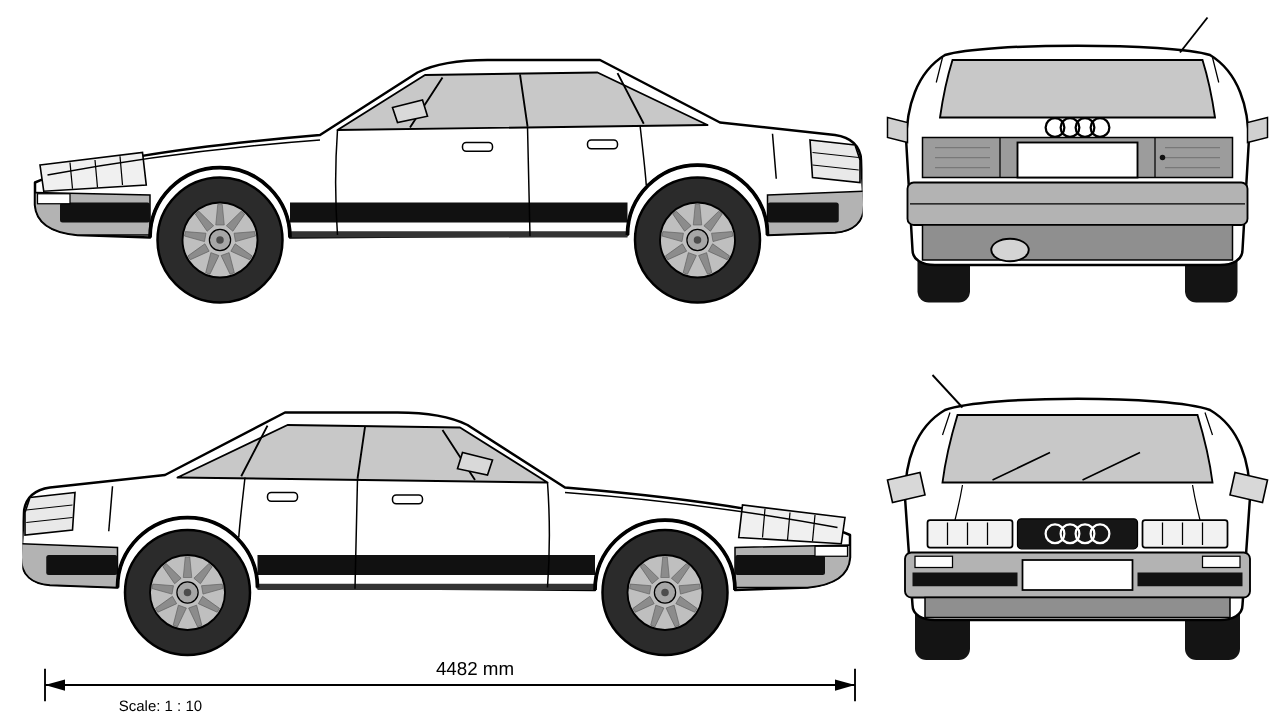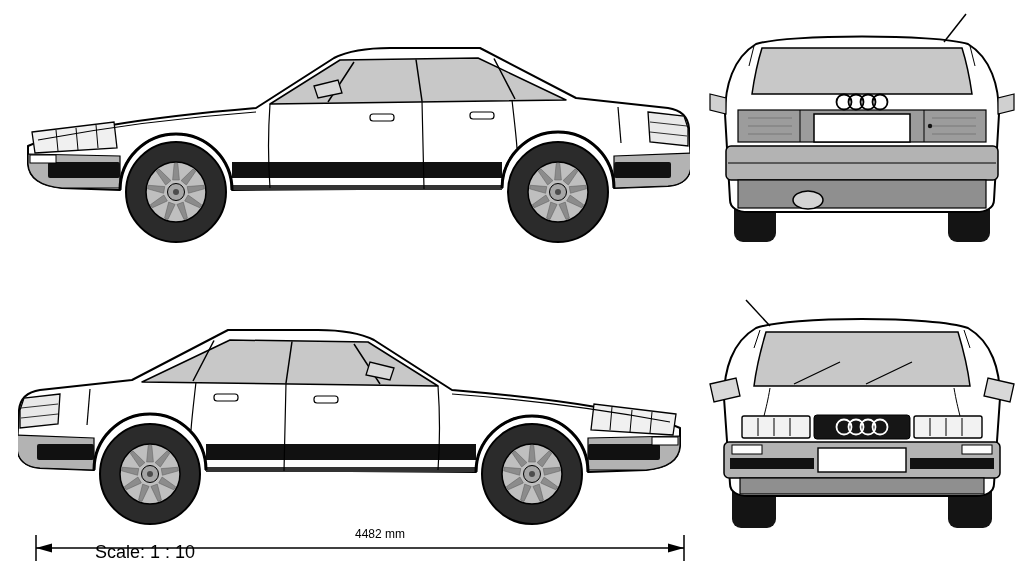--- a/index.html
+++ b/index.html
@@ -7,22 +7,22 @@
   .canvas{position:relative;width:1024px;height:571px;background:#ffffff;overflow:hidden;}
   .view{position:absolute;}
   .view svg{display:block;}
   .side-top{left:18px;top:6px;width:672px;height:248px;}
   .rear{left:708px;top:4px;width:308px;height:250px;}
   .side-bottom{left:18px;top:288px;width:672px;height:248px;}
   .front{left:708px;top:290px;width:308px;height:250px;}
   .dim{position:absolute;left:20px;top:529px;width:680px;height:42px;}
   .dim svg{display:block;}
   .dim-label{position:absolute;left:260px;top:-2px;width:200px;text-align:center;
-             font-size:12px;color:#000;background:#fff;padding:0 4px;box-sizing:border-box;}
-  .scale-label{position:absolute;left:75px;top:13px;font-size:18px;color:#000;}
+             font-size:15px;color:#000;background:#fff;padding:0 4px;box-sizing:border-box;}
+  .scale-label{position:absolute;left:75px;top:29px;font-size:12px;color:#000;}
   .defs-holder{position:absolute;width:0;height:0;overflow:hidden;}
 </style>
 </head>
 <body>
 
 <div class="canvas">
 
   <svg class="defs-holder" aria-hidden="true">
     <defs>
       <g id="wheel">

